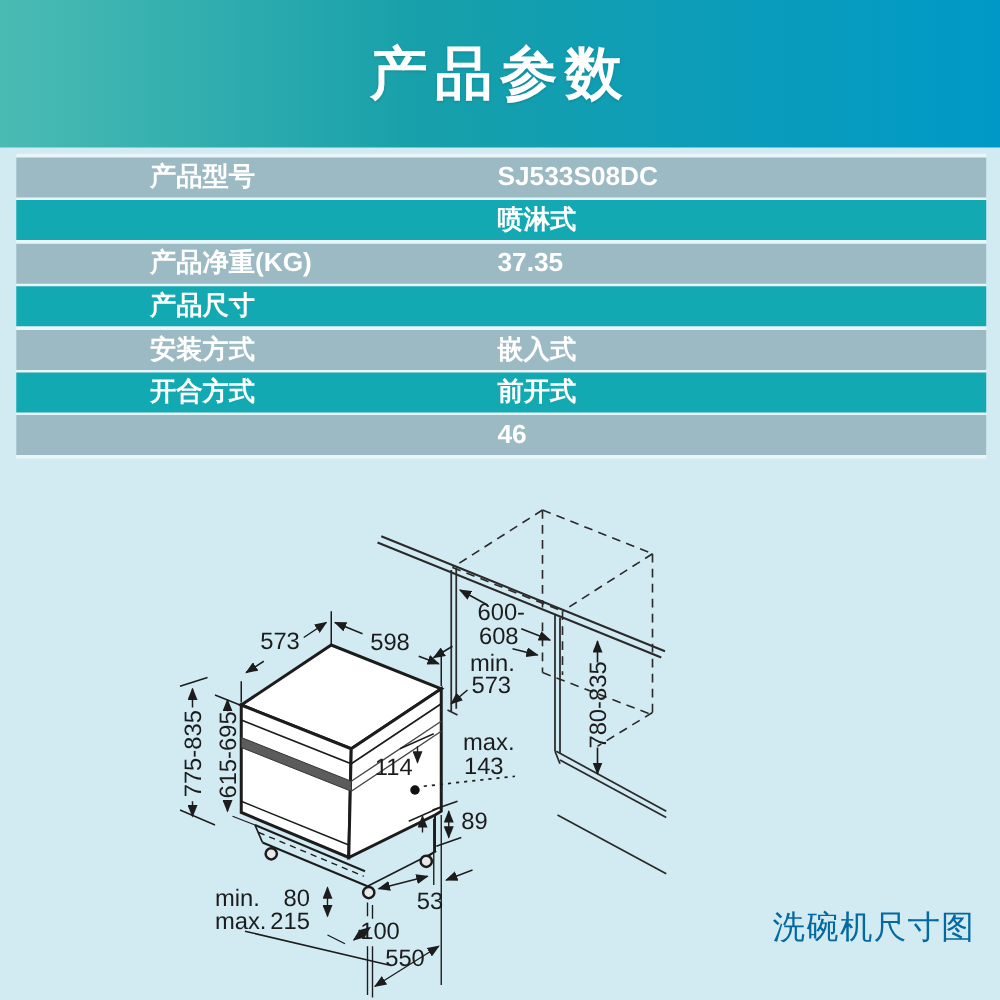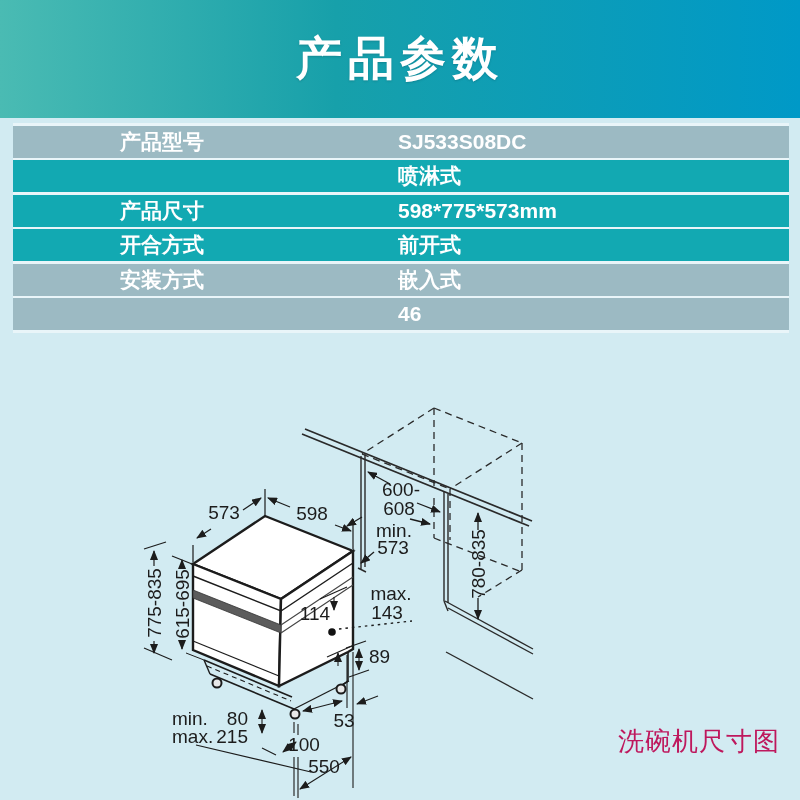--- a/index.html
+++ b/index.html
@@ -31,49 +31,52 @@
   }
   .spec-row .label{left:107px;}
   .spec-row .value{left:385px;}
   .diagram-wrap{position:absolute;left:0;top:400px;width:800px;height:400px;}
   svg text{
     font-family:"Liberation Sans","DejaVu Sans",sans-serif;
     font-size:19px;fill:#1c1c1c;
   }
   .caption{
     position:absolute;left:618px;top:724px;width:180px;
-    font-size:26px;color:#be185d;font-weight:500;letter-spacing:1px;
+    font-size:26px;color:#0369a1;font-weight:500;letter-spacing:1px;
   }
 </style>
 </head>
 <body>
 
 <div class="header">
   <div class="title">产品参数</div>
 </div>
 
 <div class="spec-table">
   <div class="spec-row grey">
     <span class="cell label">产品型号</span>
     <span class="cell value">SJ533S08DC</span>
   </div>
   <div class="spec-row teal">
     <span class="cell value">喷淋式</span>
   </div>
+  <div class="spec-row grey">
+    <span class="cell label">产品净重(KG)</span>
+    <span class="cell value">37.35</span>
+  </div>
   <div class="spec-row teal">
     <span class="cell label">产品尺寸</span>
-    <span class="cell value">598*775*573mm</span>
+  </div>
+  <div class="spec-row grey">
+    <span class="cell label">安装方式</span>
+    <span class="cell value">嵌入式</span>
   </div>
   <div class="spec-row teal">
     <span class="cell label">开合方式</span>
     <span class="cell value">前开式</span>
-  </div>
-  <div class="spec-row grey">
-    <span class="cell label">安装方式</span>
-    <span class="cell value">嵌入式</span>
   </div>
   <div class="spec-row grey">
     <span class="cell value">46</span>
   </div>
 </div>
 
 <div class="diagram-wrap">
 <svg viewBox="0 400 800 400" width="800" height="400">
   <defs>
     <marker id="ah" viewBox="0 0 10 8" refX="9" refY="4" markerWidth="10" markerHeight="8" markerUnits="userSpaceOnUse" orient="auto-start-reverse" fill="#1c1c1c">

